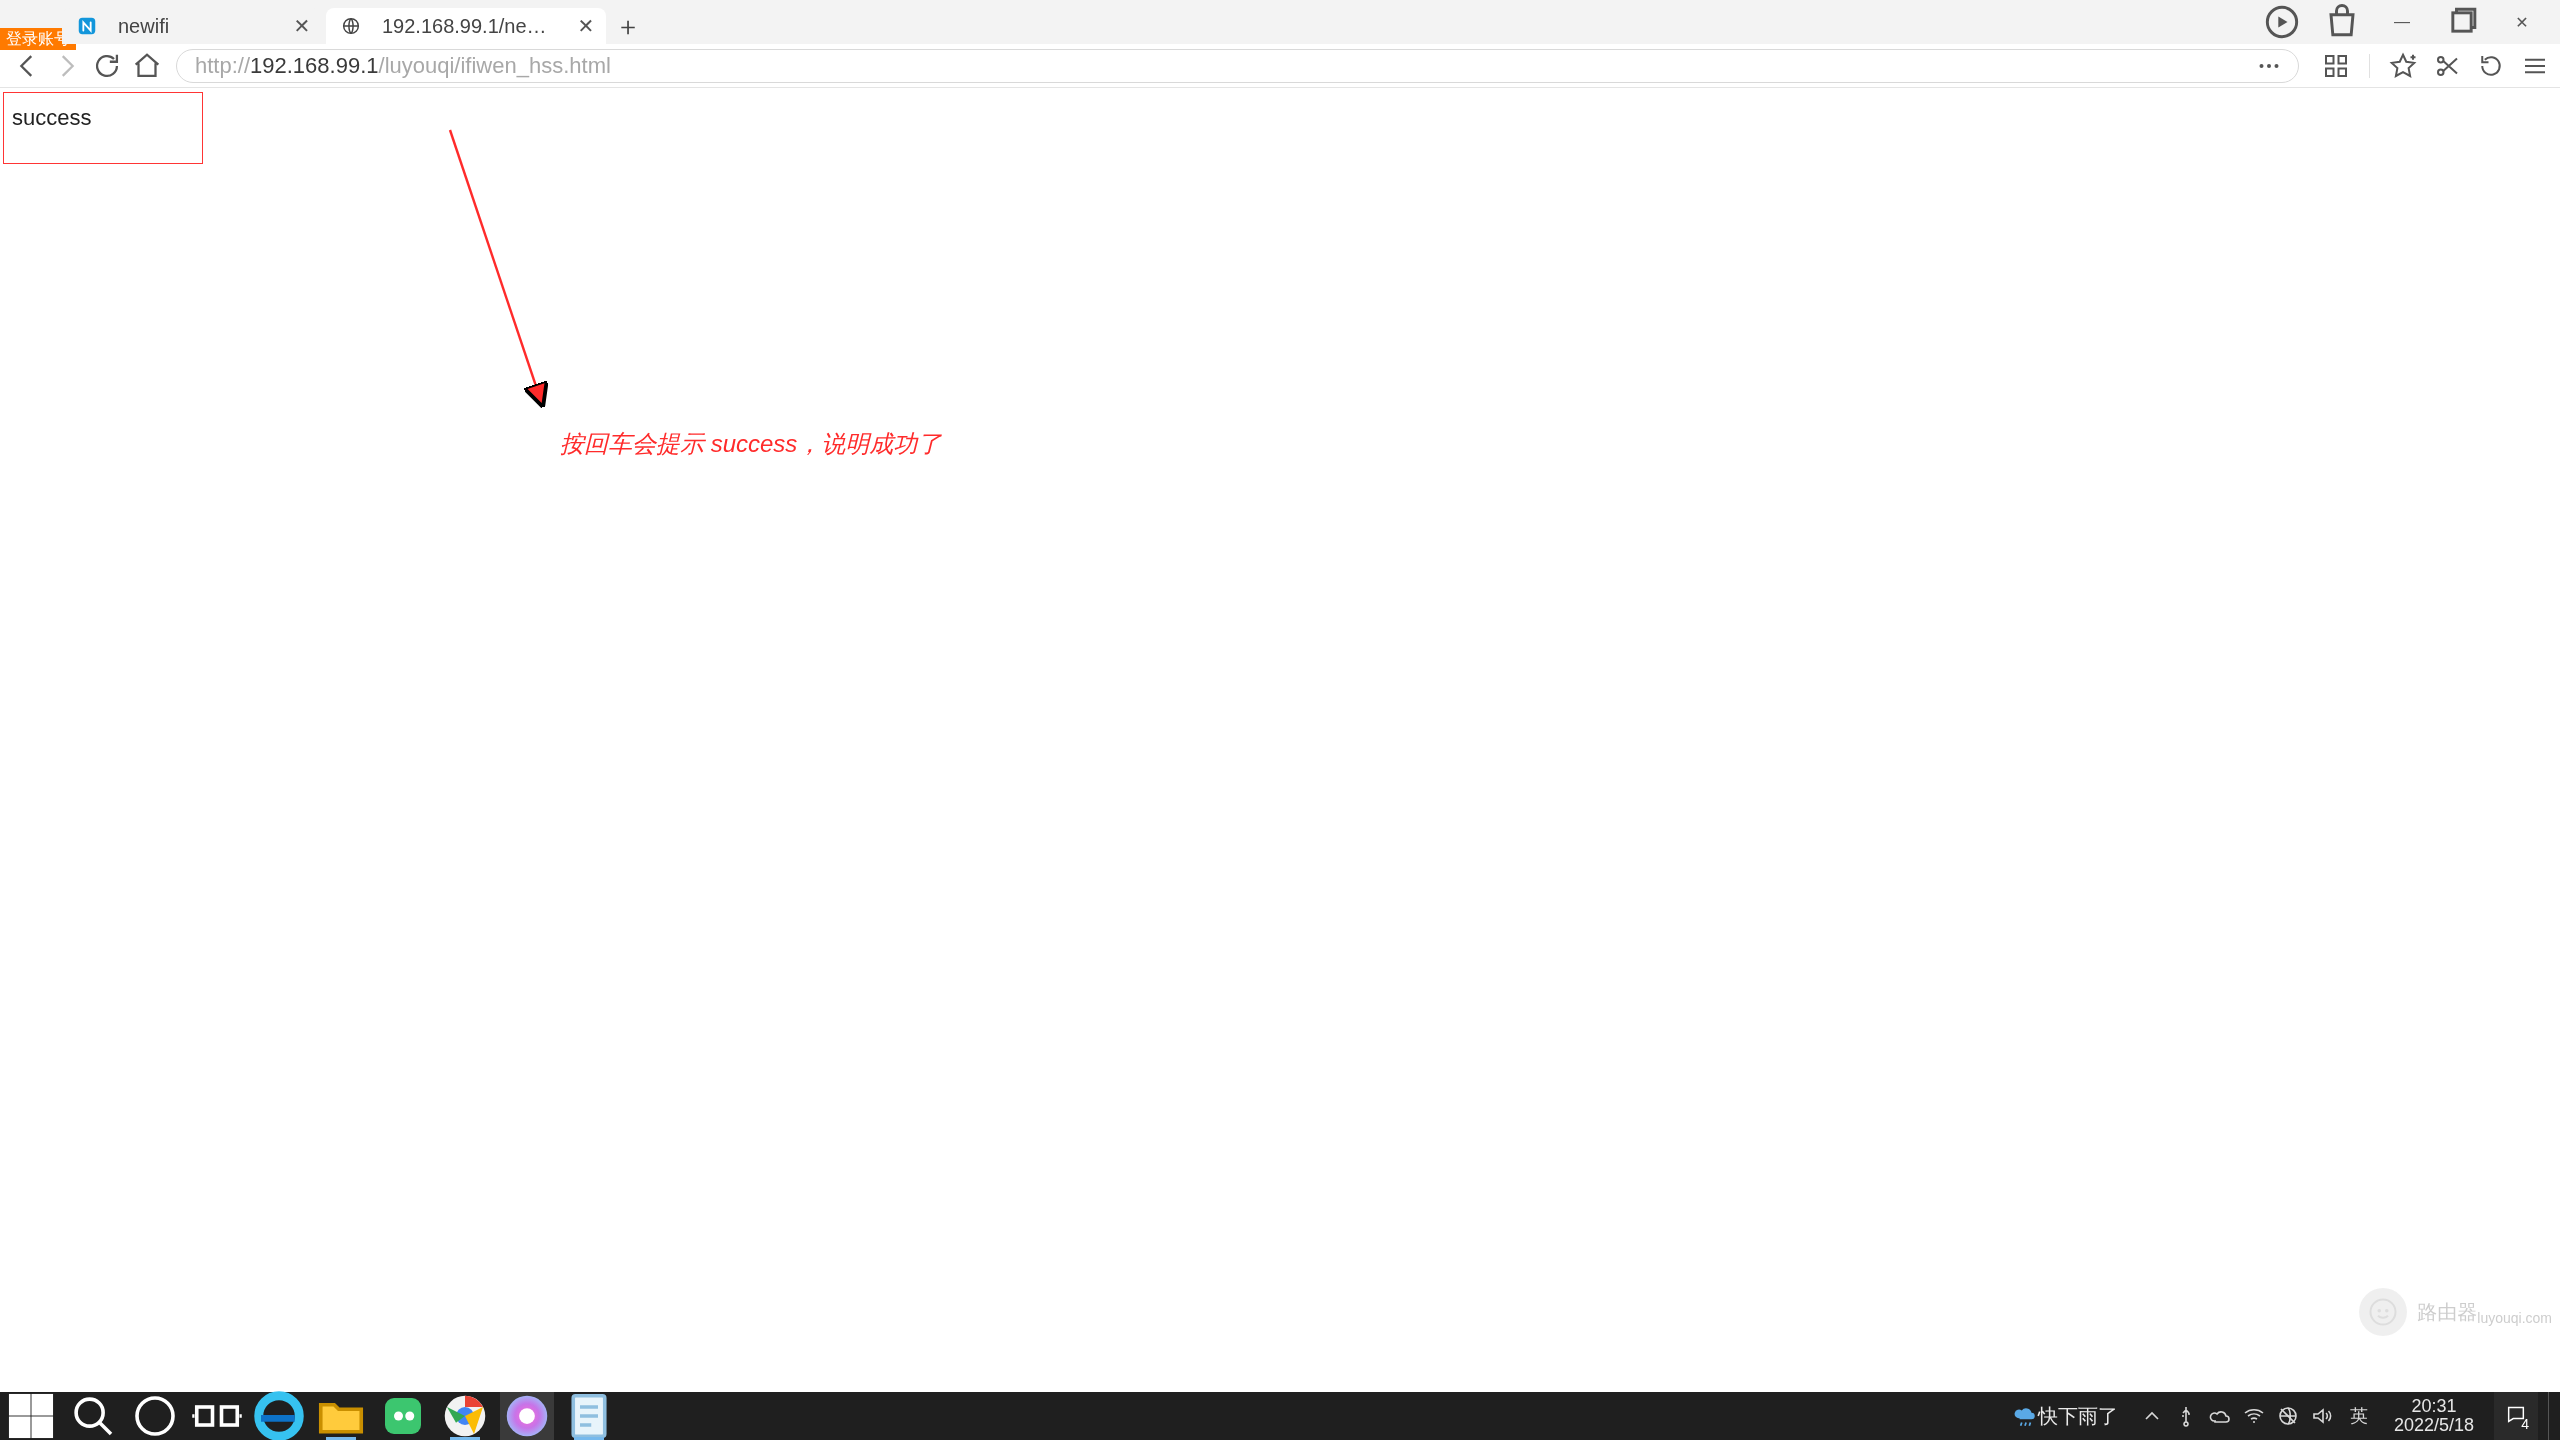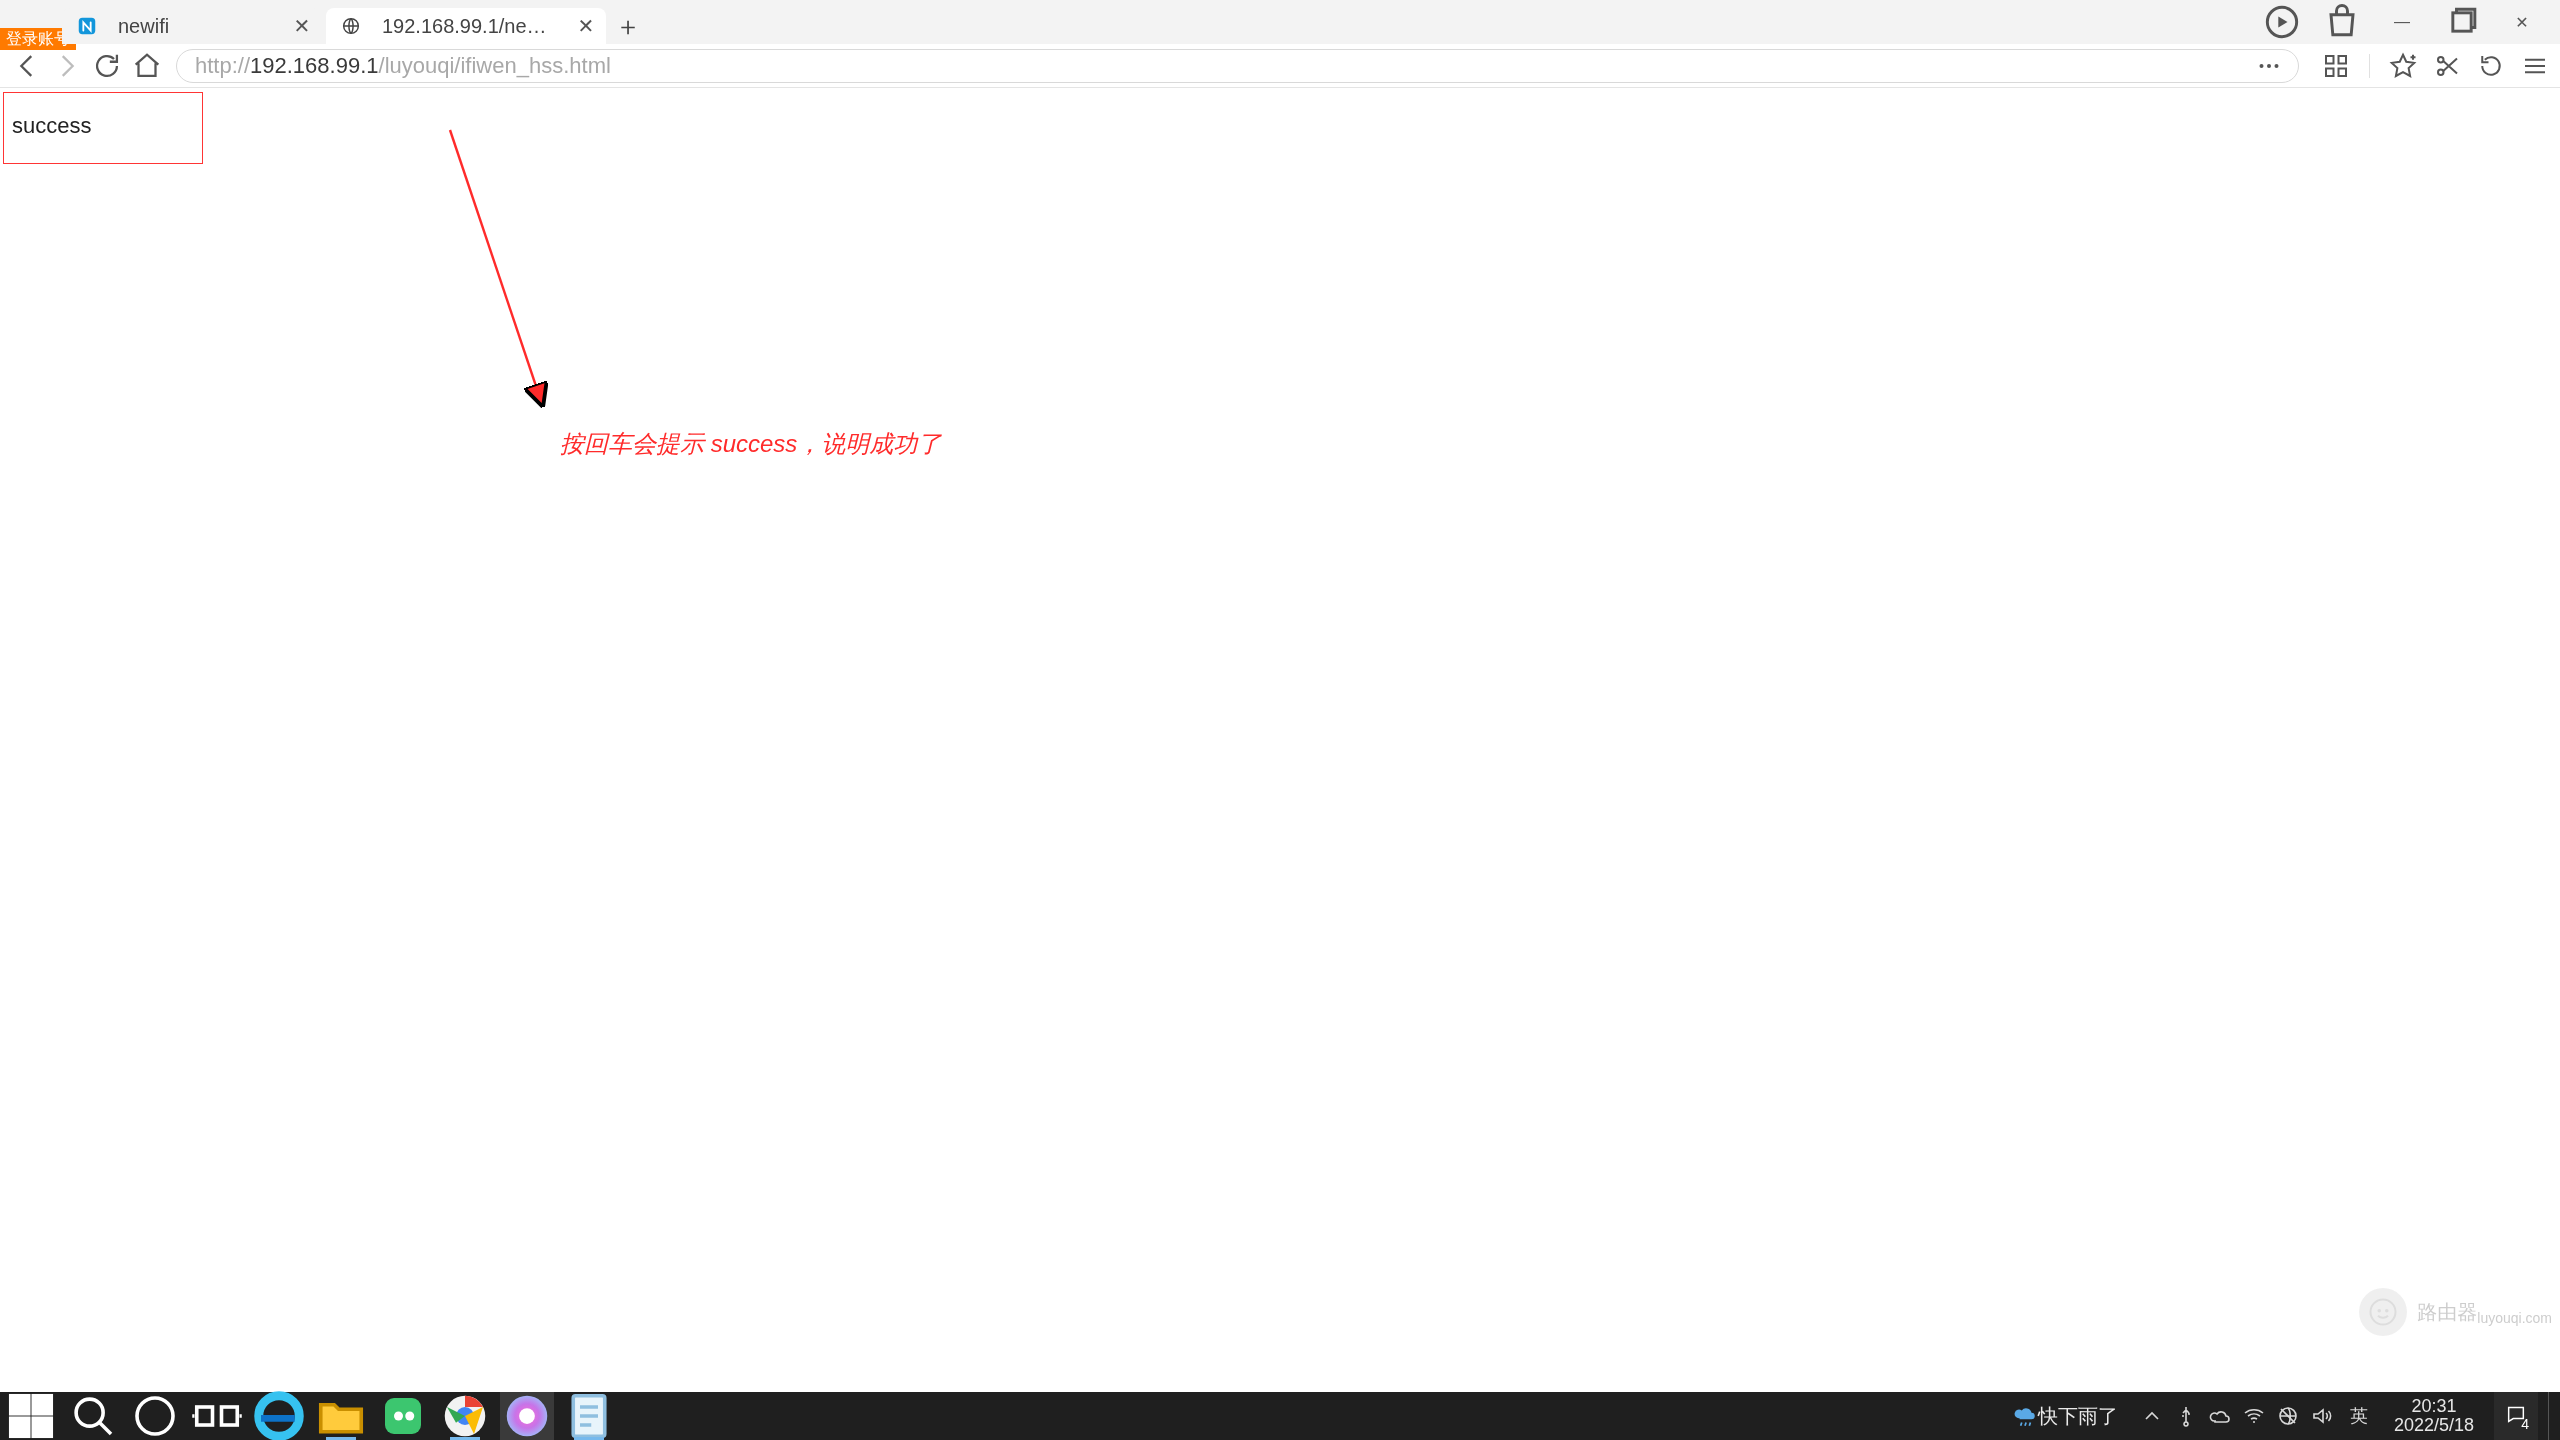--- a/index.html
+++ b/index.html
@@ -44,21 +44,21 @@
   .addr-wrap .url .emph { color: #3a3a3a; }
   .addr-wrap .star { color: #666; }
   .toolbar .right-icons { display: flex; align-items: center; gap: 14px; padding-left: 10px; }
   .toolbar .sep { width: 1px; height: 24px; background: #e1e1e1; margin: 0 4px; }
   .ticon { width: 30px; height: 30px; display:flex; align-items:center; justify-content:center; color:#555; }
 
   
   .page-area { flex: 1; position: relative; background: #fff; }
   .success-box {
     position: absolute; left: 3px; top: 4px; width: 200px; height: 72px;
-    border: 1px solid #ff3535; color: #222; font-size: 22px; padding: 20px 8px;
+    border: 1px solid #ff3535; color: #222; font-size: 22px; padding: 12px 8px;
     font-family: Tahoma, Arial, sans-serif;
   }
   .annot-text {
     position: absolute; left: 560px; top: 340px; color: #ff2b2b; font-size: 24px;
     white-space: nowrap;
     font-style: italic;
   }
   .arrow-svg { position: absolute; left: 440px; top: 38px; pointer-events: none; }
 
   .watermark {

